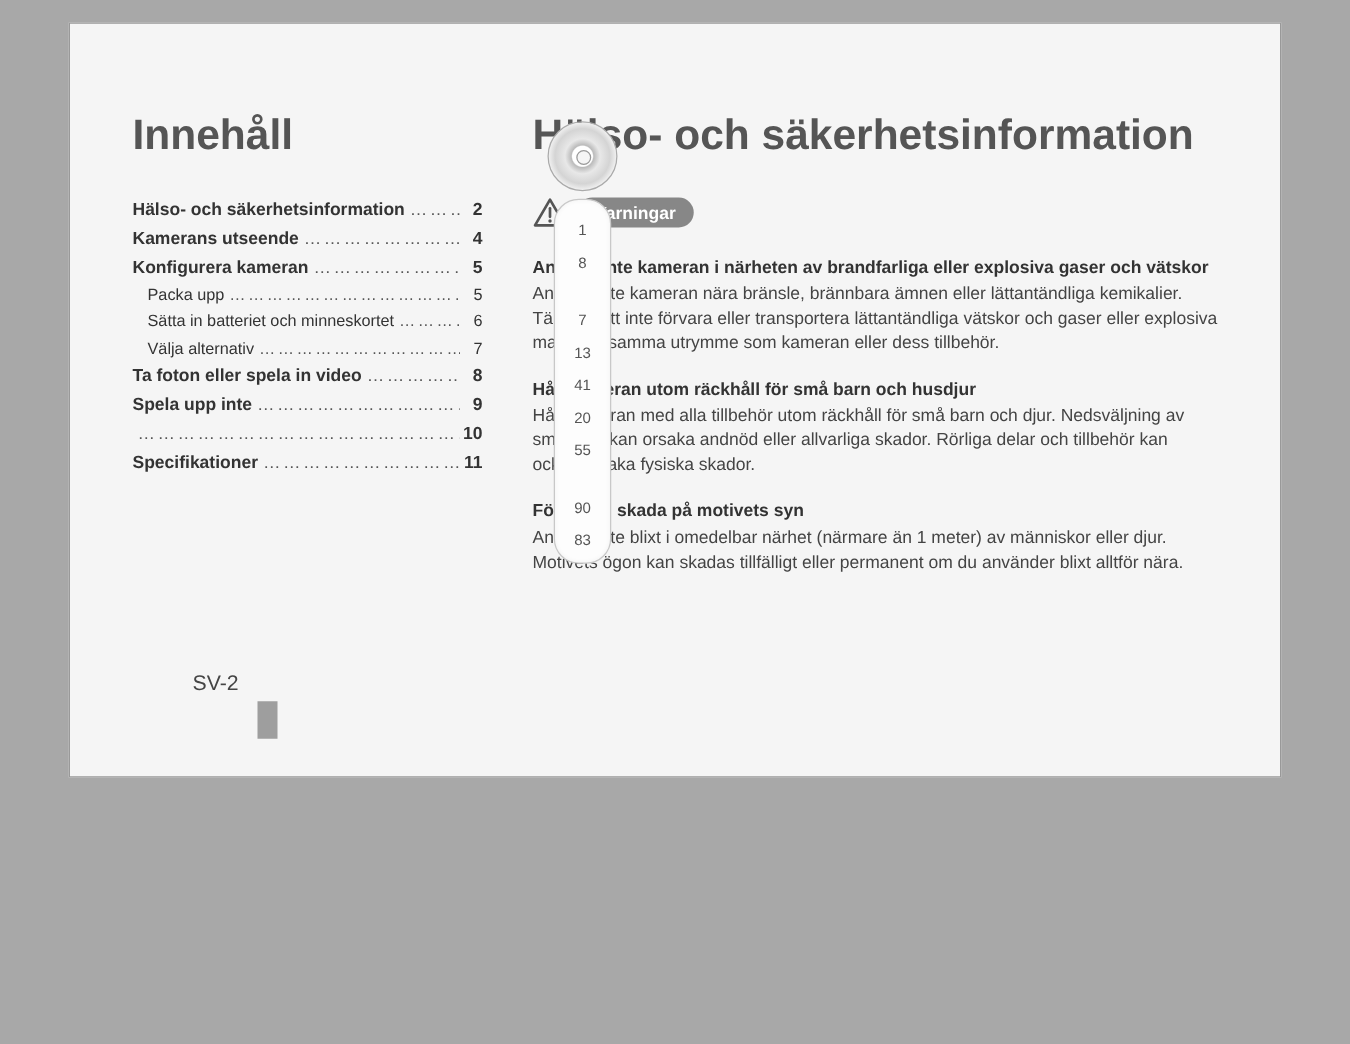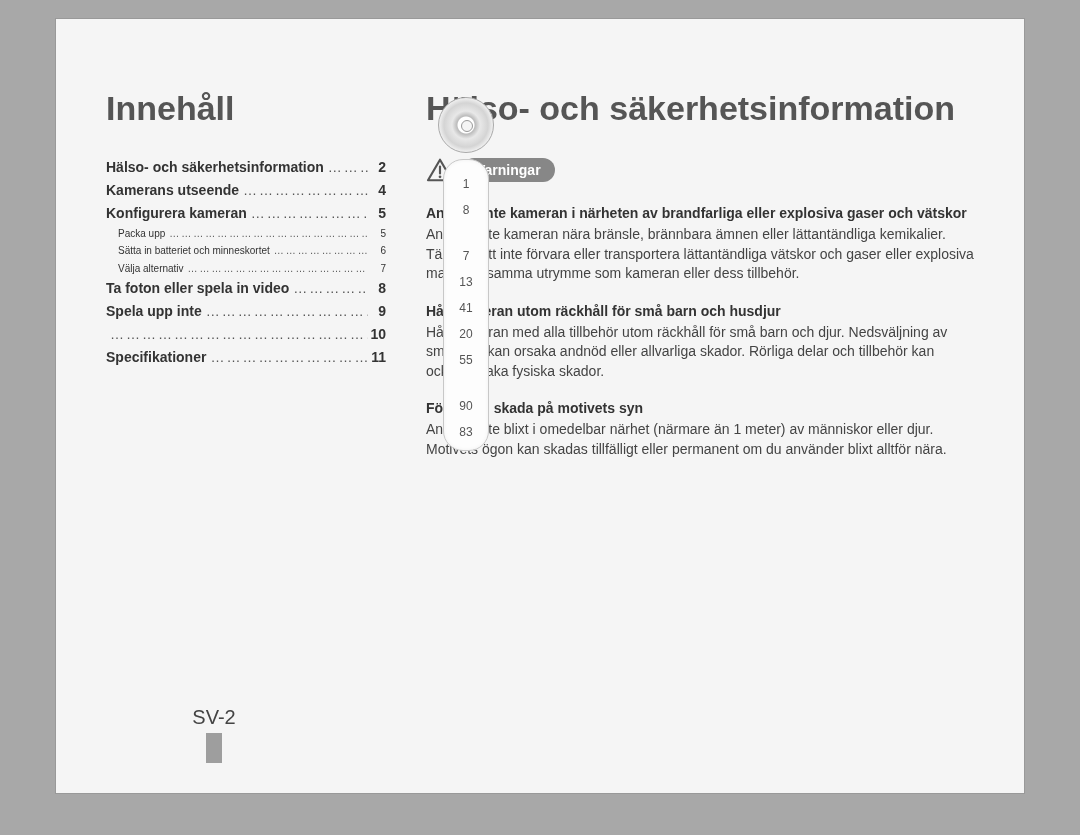--- a/index.html
+++ b/index.html
@@ -8,21 +8,21 @@
     background: #a8a8a8;
     font-family: Arial, Helvetica, sans-serif;
     color: #4a4a4a;
     position: relative;
   }
   .page {
     position: absolute;
     left: 55px;
     top: 18px;
     width: 970px;
-    height: 776px;
+    height: 604px;
     background: #f5f5f5;
     border: 1px solid #999;
     padding: 70px 50px 20px 50px;
     display: flex;
     gap: 40px;
   }
   .col-left {
     width: 280px;
     flex-shrink: 0;
     position: relative;
@@ -39,40 +39,39 @@
   }
   .toc-line {
     display: flex;
     align-items: baseline;
     font-size: 14px;
     color: #333;
     margin-bottom: 4px;
     line-height: 1.35;
   }
   .toc-line.bold .label { font-weight: bold; }
-  .toc-line.sub { padding-left: 12px; font-size: 10px; }
+  .toc-line.sub { padding-left: 12px; font-size: 13px; }
   .toc-line .label { flex-shrink: 0; }
   .toc-line .dots {
     flex: 1;
     overflow: hidden;
     white-space: nowrap;
     letter-spacing: 2px;
     color: #555;
     padding: 0 4px;
     font-weight: normal;
   }
   .toc-line .pg { flex-shrink: 0; min-width: 18px; text-align: right; }
   .toc-line.bold .pg { font-weight: bold; }
   .page-footer {
     position: absolute;
     bottom: 30px;
     left: 98px;
     width: 120px;
-    text-align: center;
-    font-size: 20px;
+    font-size: 17px;
     color: #444;
   }
   .footer-bar {
     width: 16px;
     height: 30px;
     background: #9e9e9e;
     margin: 4px auto 0 auto;
   }
   .warn-row {
     display: flex;

